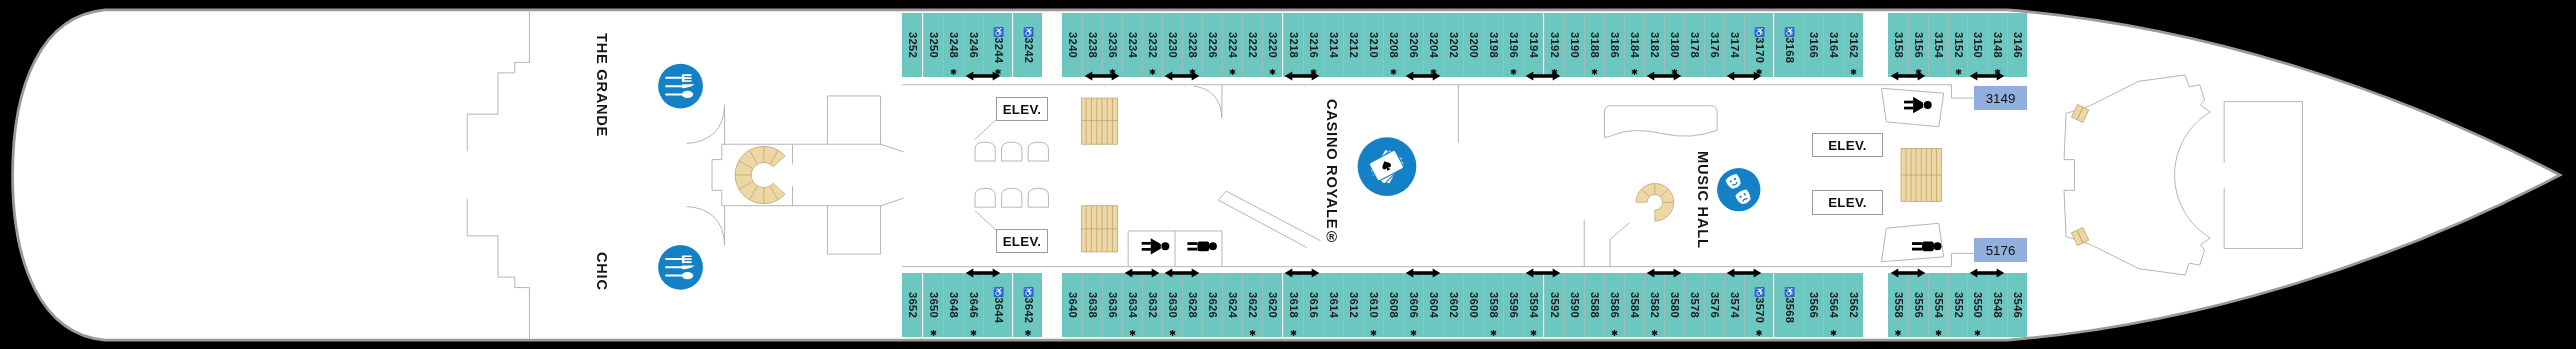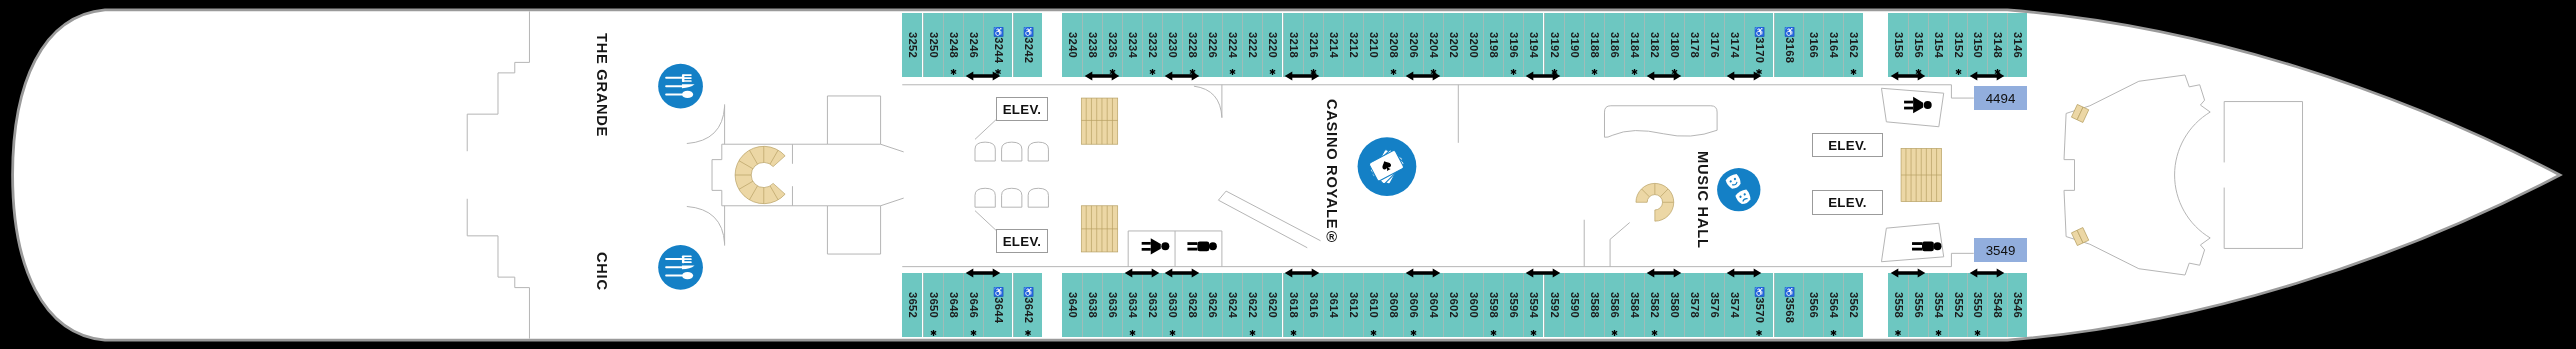--- a/index.html
+++ b/index.html
@@ -625,17 +625,17 @@
     <div class="vlabel" style="left:594px;top:33px">THE GRANDE</div>
     <div class="vlabel" style="left:594px;top:252px">CHIC</div>
     <div class="vlabel" style="left:1324px;top:99px">CASINO ROYALE®</div>
     <div class="vlabel" style="left:1695px;top:151px">MUSIC HALL</div>
 
     <div class="elev" style="left:996px;top:97px;width:52px;height:24px">ELEV.</div>
     <div class="elev" style="left:996px;top:229px;width:52px;height:24px">ELEV.</div>
     <div class="elev" style="left:1812px;top:133px;width:71px;height:24px">ELEV.</div>
     <div class="elev" style="left:1812px;top:190px;width:71px;height:25px">ELEV.</div>
 
-    <div class="inside" style="left:1974px;top:86px;width:53px;height:24px">4494</div>
-    <div class="inside" style="left:1974px;top:238px;width:53px;height:24px">3549</div>
+    <div class="inside" style="left:1974px;top:86px;width:53px;height:24px">3149</div>
+    <div class="inside" style="left:1974px;top:238px;width:53px;height:24px">5176</div>
   </div>
 </div>
 
 
 </body></html>

